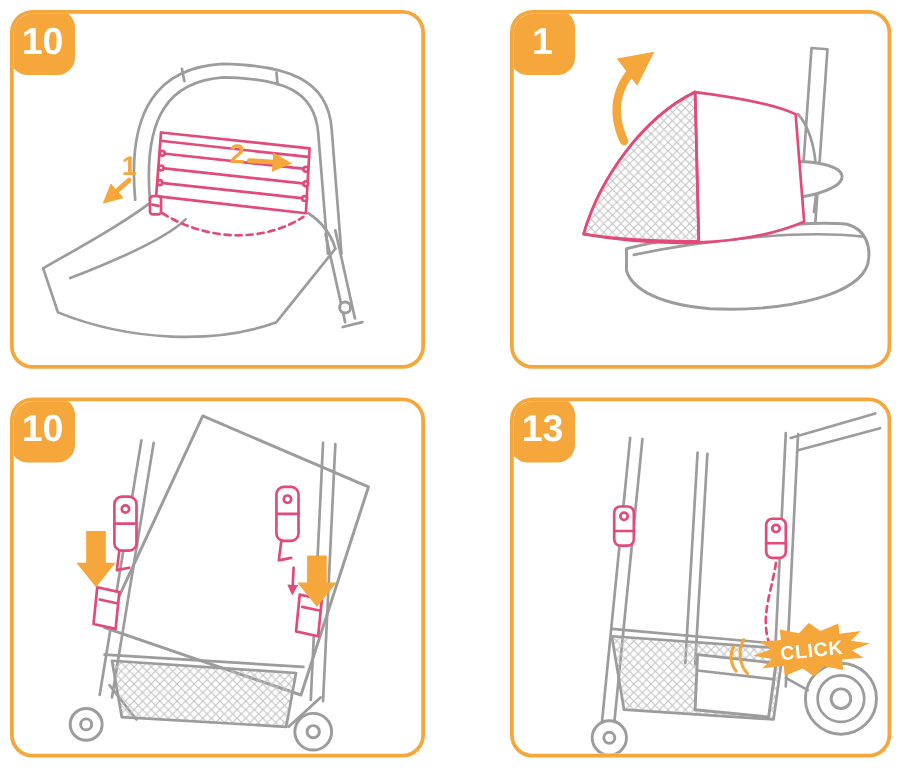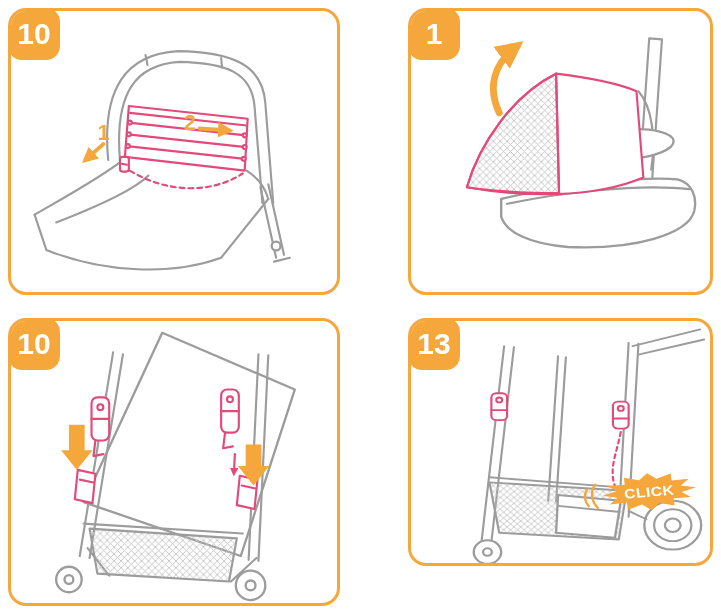--- a/index.html
+++ b/index.html
@@ -5,21 +5,21 @@
   * { margin:0; padding:0; box-sizing:border-box; }
   html,body { width:721px; height:614px; background:#fff; overflow:hidden;
               font-family:"Liberation Sans", sans-serif; }
   body { position:relative; }
 
   .panel { position:absolute; border:3px solid #F5A73B; border-radius:18px;
            background:#fff; overflow:hidden;padding-left:12px; }
   .panel-10 { left:8px;   top:8px;   width:332px; height:287px; }
   .panel-11 { left:408px; top:8px;   width:305px; height:287px; }
   .panel-12 { left:8px;   top:318px; width:332px; height:288px; }
-  .panel-13 { left:408px; top:318px; width:305px; height:248px; }
+  .panel-13 { left:408px; top:318px; width:305px; height:288px; }
 
   .badge { position:absolute; top:-3px; left:-3px; width:52px; height:52px;
            background:#F5A73B; border-radius:14px; color:#fff; z-index:5;
            font-size:30px; font-weight:bold; display:flex;
            align-items:center; justify-content:center; }
 
   .panel svg.art { position:absolute; left:0; top:0; width:100%; height:100%; }
 
   
   .ln   { fill:none; stroke:#9C9C9C; stroke-width:2.2; stroke-linecap:round; stroke-linejoin:round; }

